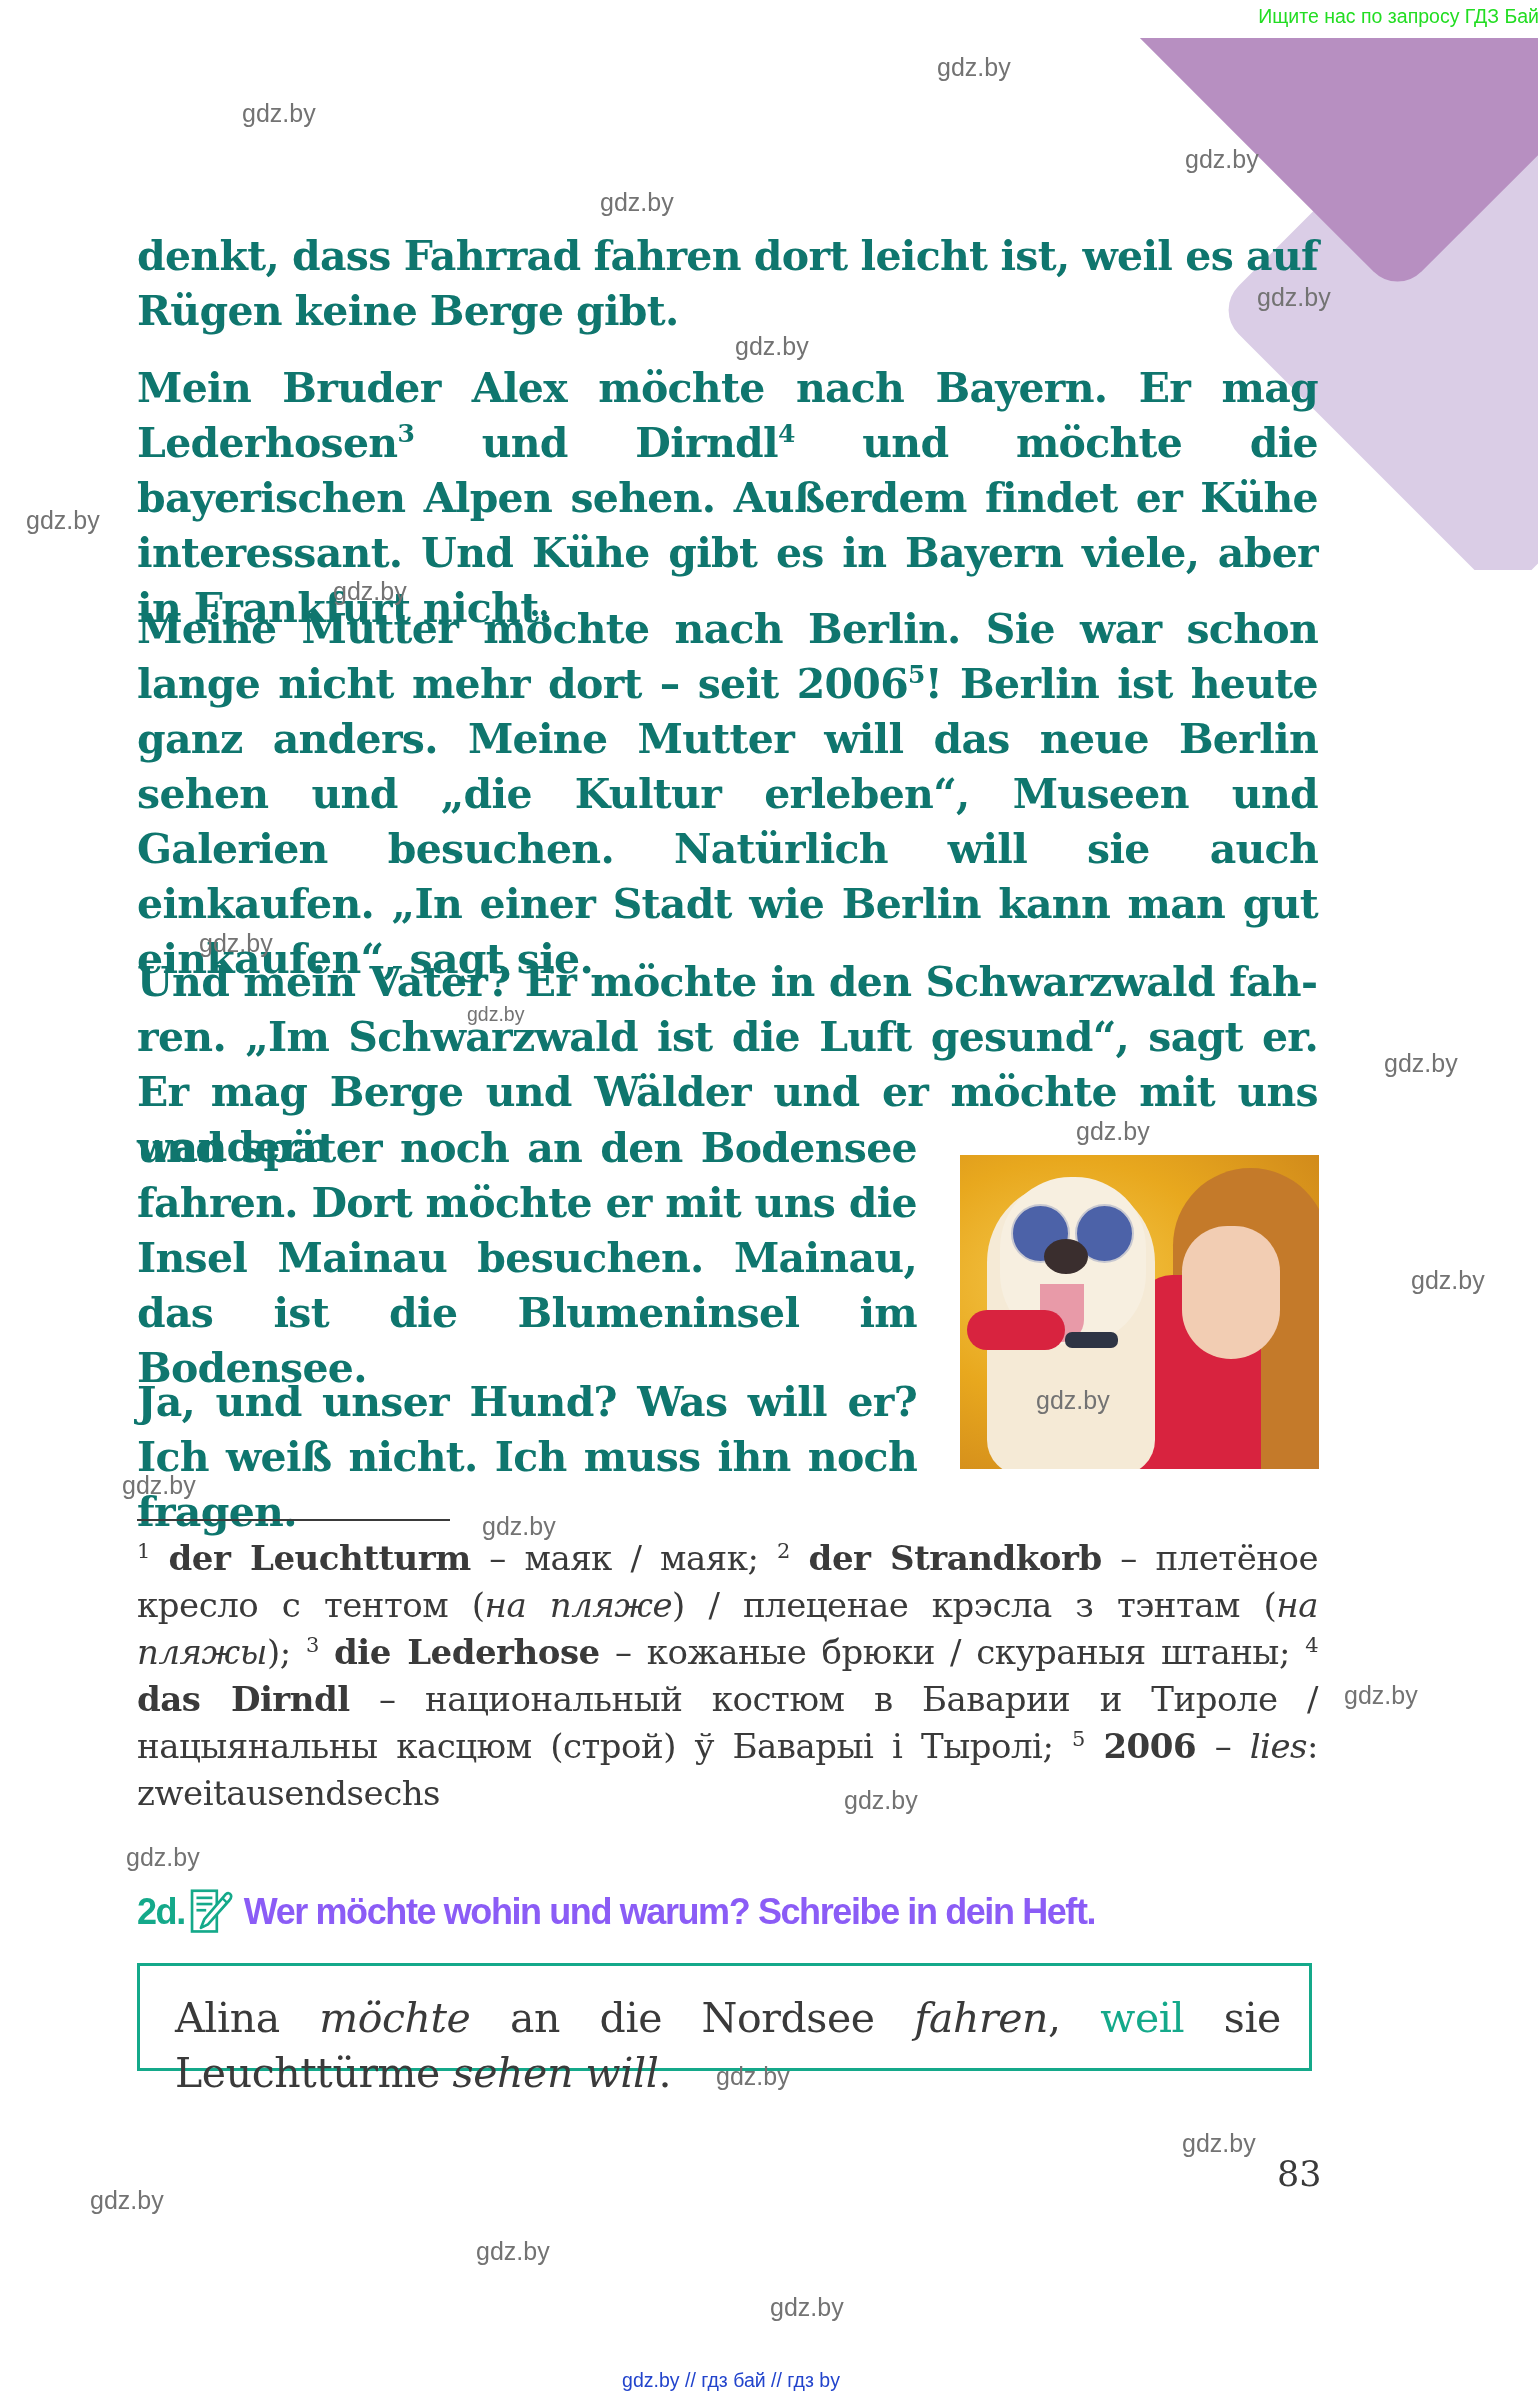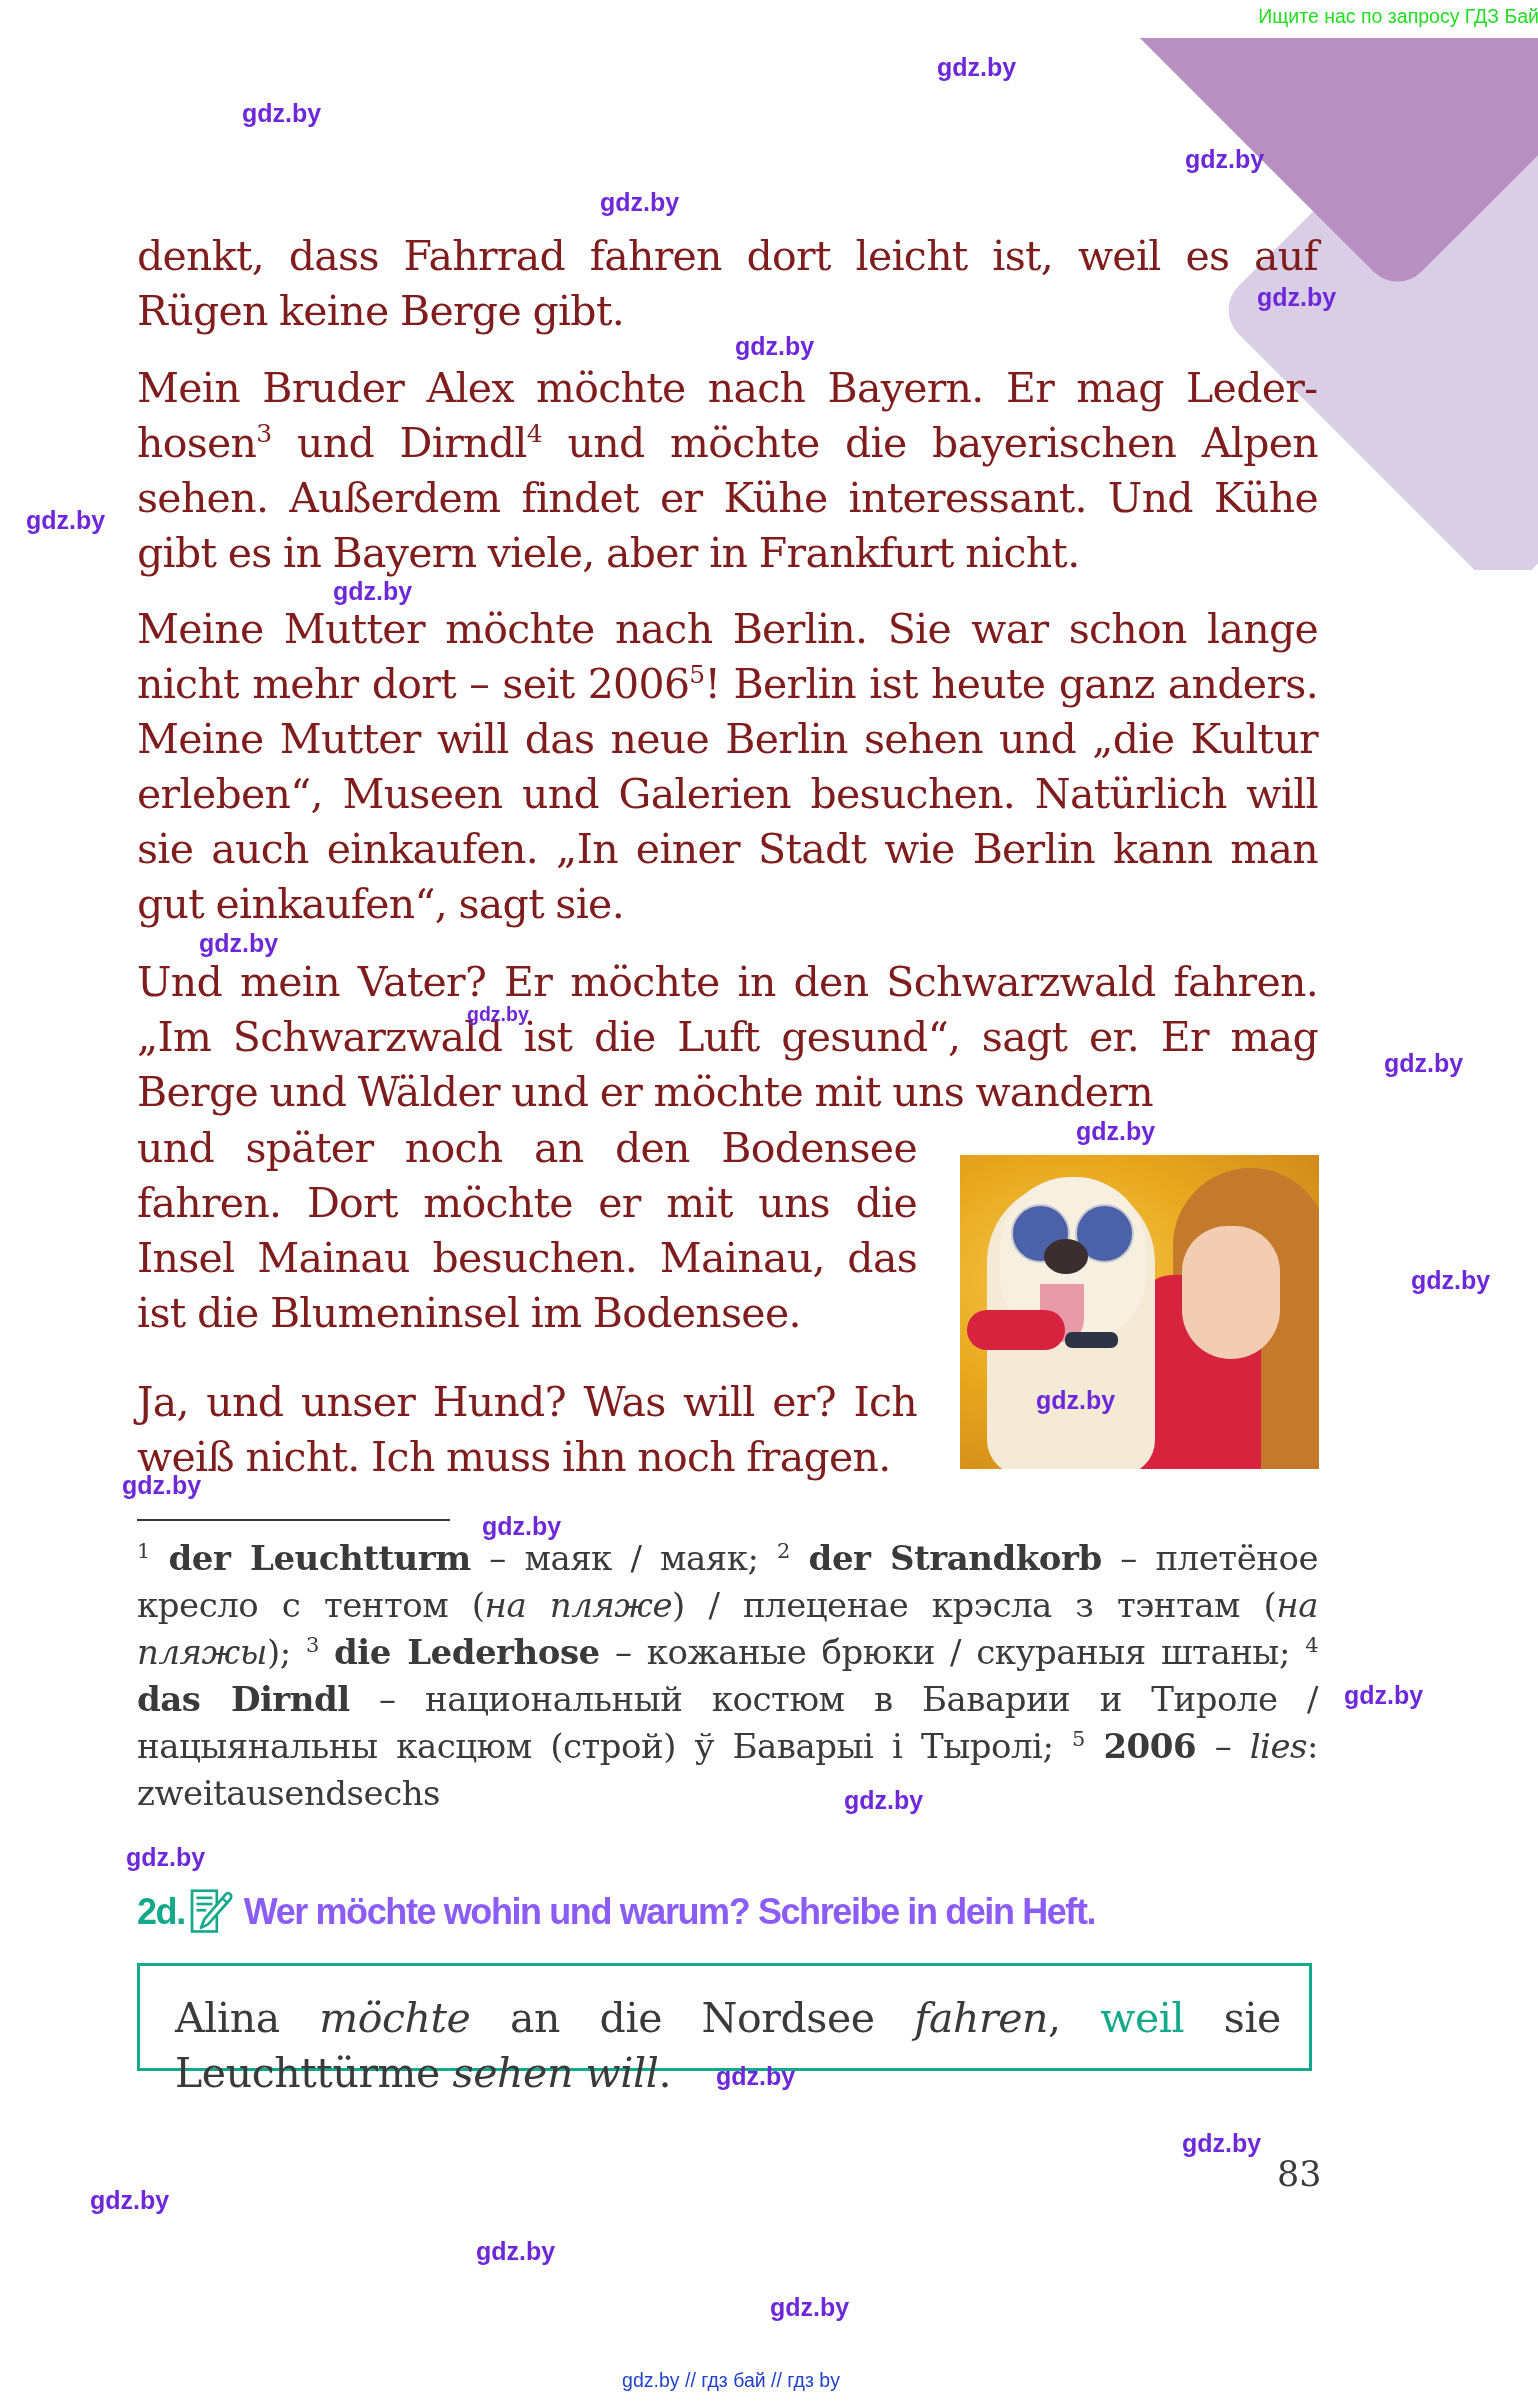--- a/index.html
+++ b/index.html
@@ -21,25 +21,26 @@
   }
   .deco-dark {
     left: 1198px; top: -186px; width: 399px; height: 399px;
     background: #b78fc1; border-radius: 34px;
     transform: rotate(45deg);
   }
   .deco-clip { position: absolute; left: 0; top: 38px; width: 1539px; height: 532px; overflow: hidden; }
 
   .text-block {
     position: absolute; left: 137px; width: 1181px;
-    font-size: 41px; line-height: 55px; color: #7f1d1d;
+    font-size: 41px; line-height: 55px; color: #0f766e;
     text-align: justify;
     font-family: "DejaVu Serif", serif;
     letter-spacing: -0.7px;
     word-spacing: -0.9px;
+    font-weight: bold;
   }
   .text-block p { margin: 0; }
   .text-block sup { font-size: 25px; line-height: 0; vertical-align: super; }
   .narrow { width: 780px; }
 
   .photo {
     position: absolute; left: 960px; top: 1155px; width: 359px; height: 314px;
     overflow: hidden;
     background: radial-gradient(ellipse at 30% 40%, #f5c84c 0%, #e8a81e 45%, #c9801a 100%);
   }
@@ -87,21 +88,21 @@
   .example-text .hl { color: #14a98a; }
   .example-text i { font-style: italic; }
 
   .page-number {
     position: absolute; left: 1269px; top: 2154px;
     font-size: 35px; color: #3a3a3a; font-family: "DejaVu Serif", serif; margin-left: 8px;
   }
 
   .wm {
     position: absolute; font-family: "Liberation Sans", sans-serif;
-    font-size: 25px; color: #6d28d9; white-space: nowrap; font-weight: bold;
+    font-size: 25px; color: #737373; white-space: nowrap;
   }
   .footer-links {
     position: absolute; top: 2369px; left: 0; width: 1462px; text-align: center;
     font-family: "Liberation Sans", sans-serif; font-size: 19.5px; color: #2244cc;
   }
 </style>
 </head>
 <body>
 
 <div class="top-banner">Ищите нас по запросу ГДЗ Бай</div>

